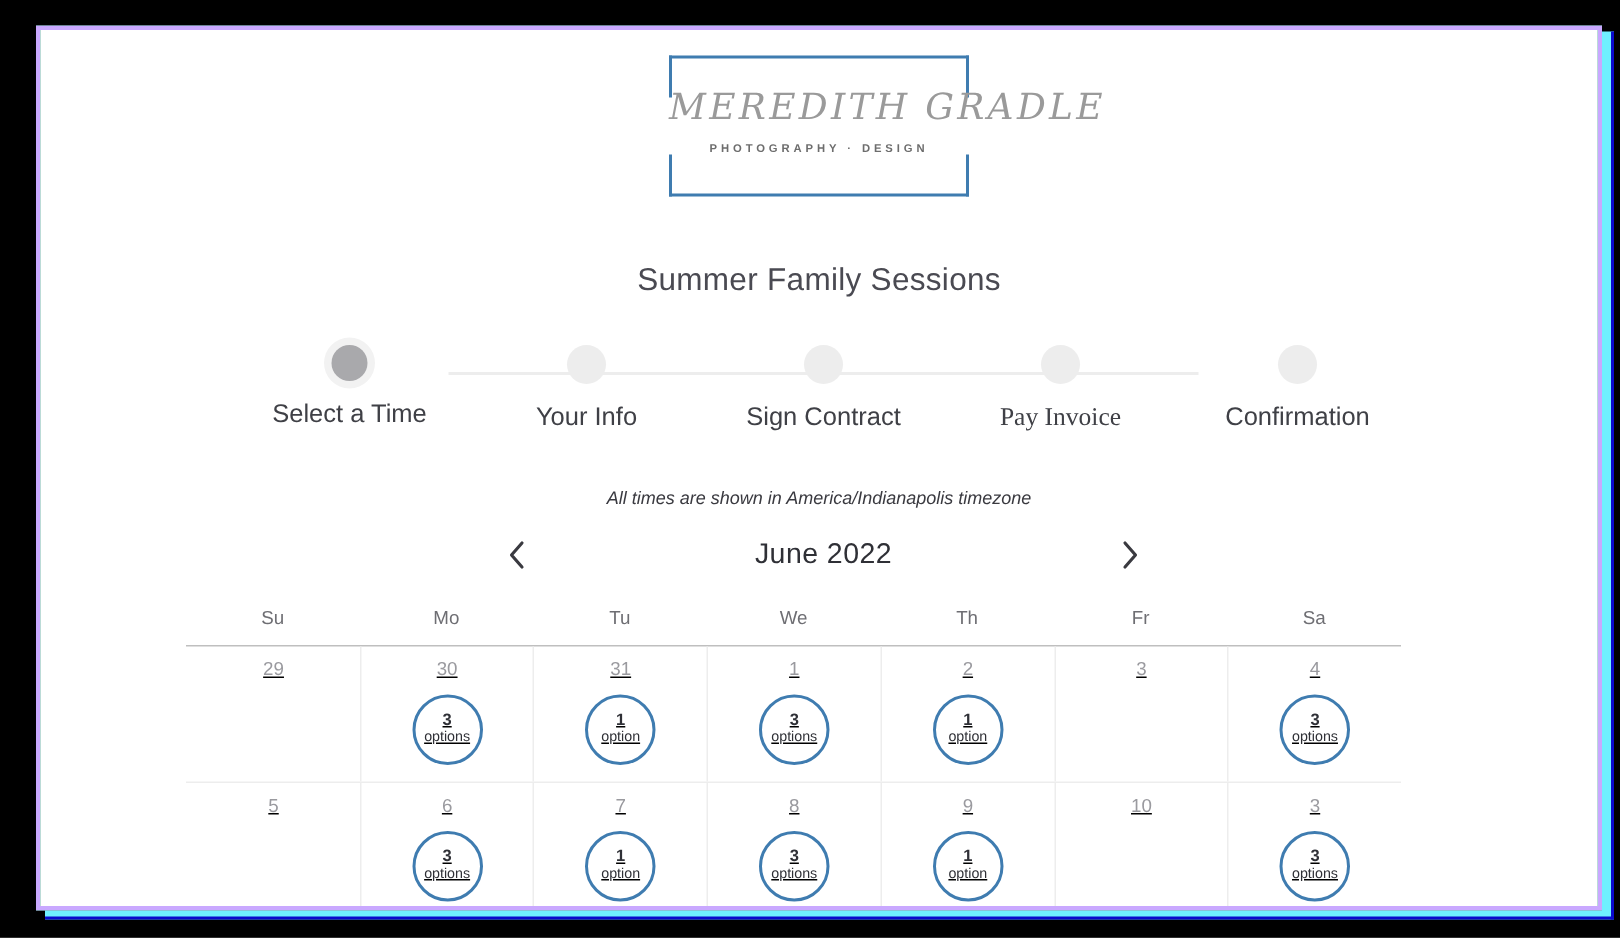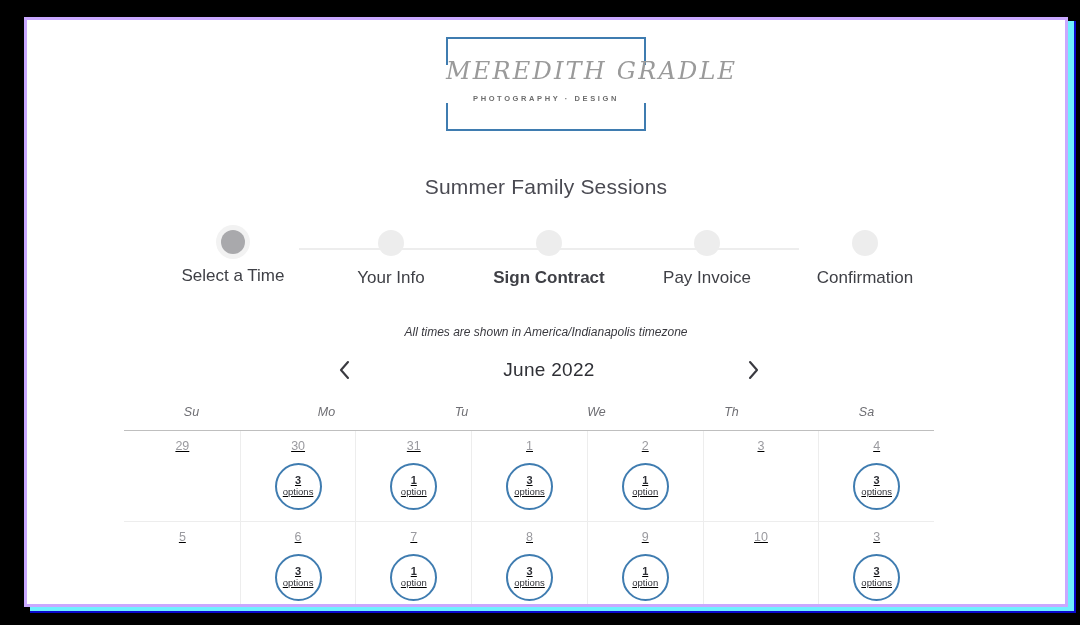--- a/index.html
+++ b/index.html
@@ -202,21 +202,20 @@
   .cal-head {
     display: flex;
     border-bottom: 1px solid #bfbfbf;
   }
   .cal-head-cell {
     flex: 1 1 0;
     text-align: center;
     font-size: 12.5px;
     color: #6e6e73;
     padding: 10px 0 11px;
-    font-style: italic;
   }
   .cal-row {
     display: flex;
     border-bottom: 1px solid #ededed;
   }
   .cal-row:last-child { border-bottom: none; }
   .cal-cell {
     flex: 1 1 0;
     min-height: 90px;
     border-left: 1px solid #ededed;
@@ -286,25 +285,25 @@
         <div id="stepper-track"></div>
         <div id="stepper-steps">
             <div class="step active" style="left: 0%;">
               <div class="step-dot"></div>
               <div class="step-label">Select a Time</div>
             </div>
             <div class="step" style="left: 25%;">
               <div class="step-dot"></div>
               <div class="step-label">Your Info</div>
             </div>
-            <div class="step" style="left: 50%; font-weight: bold;">
+            <div class="step" style="left: 50%;">
               <div class="step-dot"></div>
               <div class="step-label">Sign Contract</div>
             </div>
-            <div class="step" style="left: 75%;">
+            <div class="step" style="left: 75%; font-family: Liberation Serif, serif;">
               <div class="step-dot"></div>
               <div class="step-label">Pay Invoice</div>
             </div>
             <div class="step" style="left: 100%;">
               <div class="step-dot"></div>
               <div class="step-label">Confirmation</div>
             </div>
           </div>
       </div>
 
@@ -324,20 +323,21 @@
         </div>
       </div>
 
       <div id="calendar">
         <div class="cal-head" id="cal-head">
             <div class="cal-head-cell">Su</div>
             <div class="cal-head-cell">Mo</div>
             <div class="cal-head-cell">Tu</div>
             <div class="cal-head-cell">We</div>
             <div class="cal-head-cell">Th</div>
+            <div class="cal-head-cell">Fr</div>
             <div class="cal-head-cell">Sa</div>
           </div>
         <div id="cal-body">
             <div class="cal-row">
               <div class="cal-cell no-div">
                 <div class="cal-daynum">29</div>
               </div>
               <div class="cal-cell">
                 <div class="cal-daynum">30</div>
                 <div class="cal-badge" style="border-color: rgb(63, 124, 176);">

